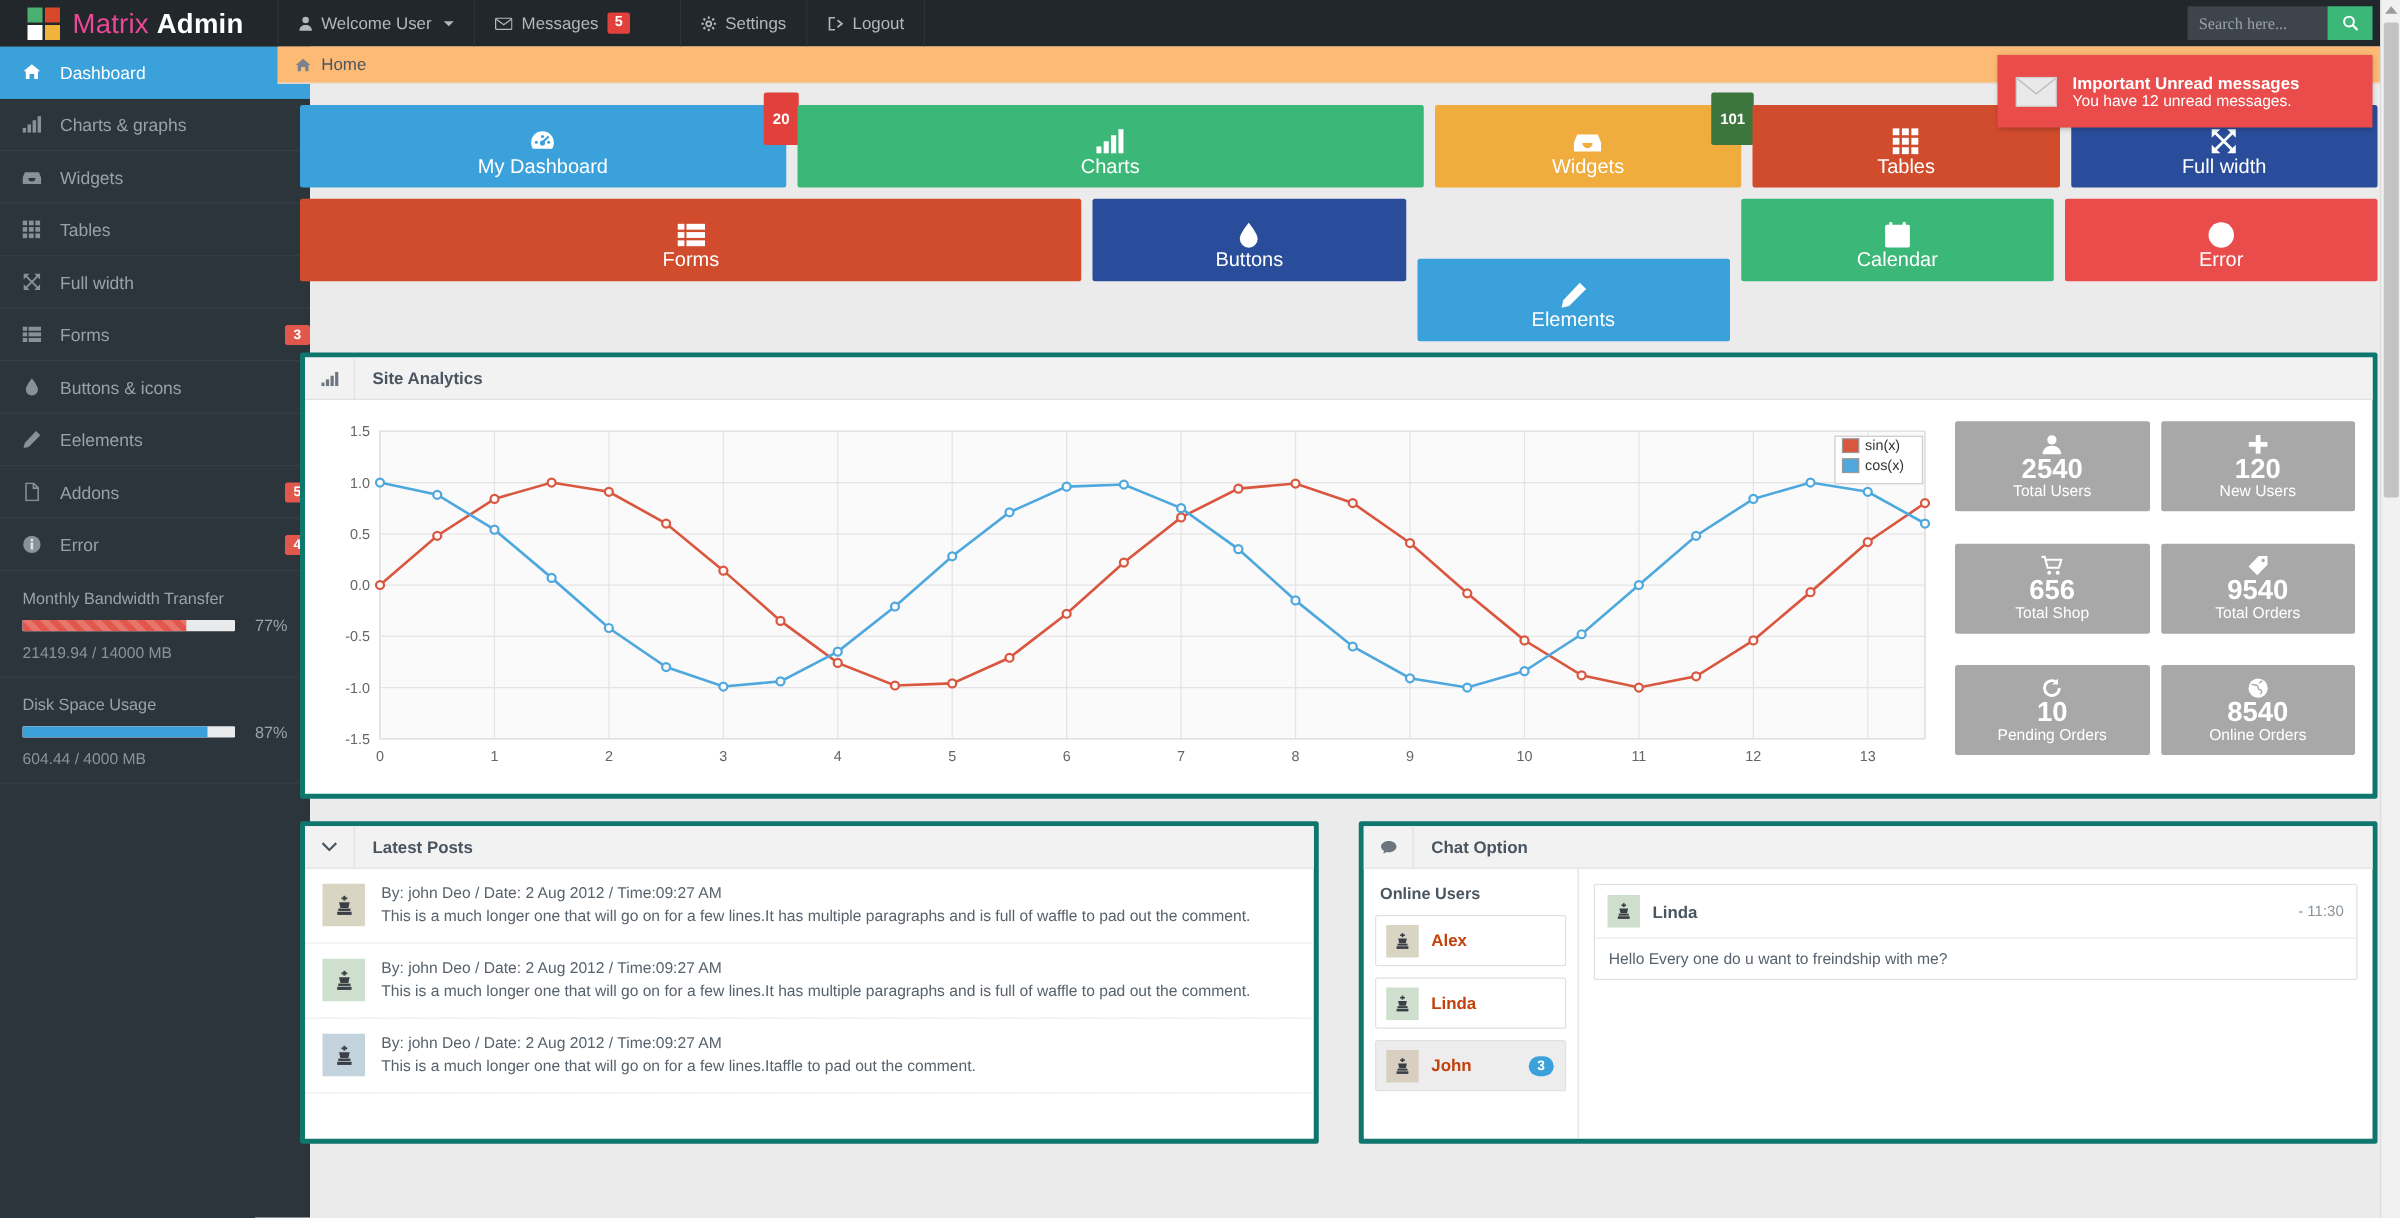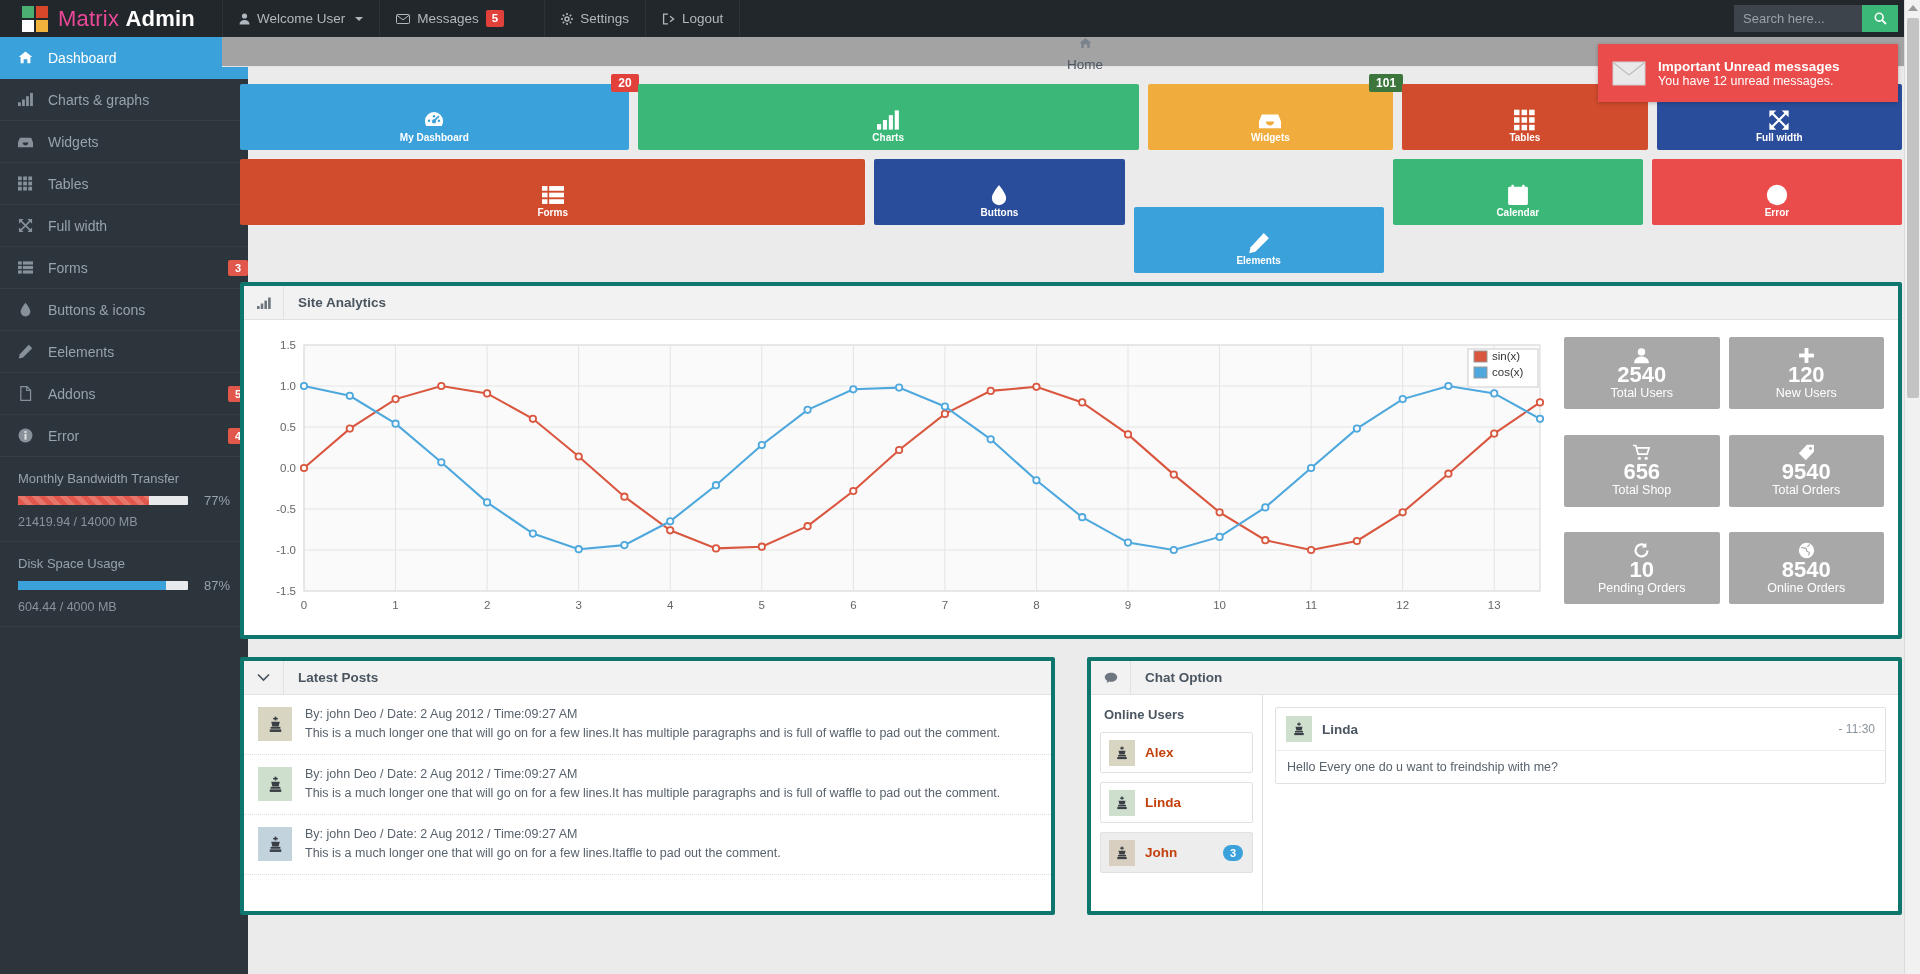--- a/index.html
+++ b/index.html
@@ -48,23 +48,23 @@
   .nav-split {
     display: flex; align-items: center; padding: 0 12px; border-right: 1px solid #2d3338;
     cursor: pointer;
   }
 
   .searchwrap {
     position: absolute; right: 22px; top: 5px;
     display: flex; height: 27px;
   }
   .searchwrap input {
-    width: 128px; height: 27px; border: none; outline: none;
+    width: 112px; height: 27px; border: none; outline: none;
     background: #3d444b; color: #cfd4d8; font-size: 13px;
-    padding: 0 9px; font-family: Liberation Sans, sans-serif;
+    padding: 0 9px; font-family: Liberation Serif, serif;
   }
   .searchwrap input::placeholder { color: #9aa1a8; }
   .searchbtn {
     width: 36px; height: 27px; background: #3bb878; border: none;
     display: flex; align-items: center; justify-content: center; cursor: pointer;
   }
 
   
   .sidebar {
     position: absolute; top: 37px; left: 0; width: 248px; height: 937px;
@@ -96,40 +96,40 @@
       transparent 50%, rgba(255,255,255,.18) 50%, rgba(255,255,255,.18) 75%, transparent 75%, transparent);
     background-size: 14px 14px;
   }
   .meter-fill.blue { background: #3ba1db; }
   .meter-pct { color: #98a2ab; font-size: 13px; width: 32px; text-align: right; }
   .meter-sub { color: #8a939c; font-size: 12.5px; margin-top: 7px; }
 
   
   .content { position: absolute; top: 37px; left: 222px; width: 1698px; height: 937px; }
   .crumbbar {
-    height: 30px; background: #a3a3a3; display: flex; align-items: center;
-    padding-left: 28px; gap: 8px; border-bottom: 1px solid #e3e3e3; flex-direction: column;
+    height: 30px; background: #fdba74; display: flex; align-items: center;
+    padding-left: 14px; gap: 8px; border-bottom: 1px solid #e3e3e3;
   }
   .crumb-text { color: #4a5560; font-size: 13.5px; }
   .crumb-ico { color: #7a838c; font-size: 12px; }
 
   .page { padding: 17px 18px 0 18px; }
 
   
   .tilerow { display: flex; gap: 9px; margin-bottom: 9px; }
   .tile {
     position: relative; height: 66px; border-radius: 2px; color: #fff;
     display: flex; flex-direction: column; align-items: center; justify-content: flex-end;
     padding-bottom: 7px; cursor: pointer;
   }
   .tile .t-ico { font-size: 21px; line-height: 24px; margin-bottom: 1px; }
-  .tile .t-lbl { font-size: 10px; font-weight: bold; }
+  .tile .t-lbl { font-size: 16px; }
   .tile-badge {
     position: absolute; top: -10px; right: -10px; color: #fff;
-    font-size: 12px; font-weight: 700; padding: 2px 7px; border-radius: 2px; margin-left: 16px;
+    font-size: 12px; font-weight: 700; padding: 14px 7px; border-radius: 2px; margin-left: 16px;
   }
 
   
   .panel { background: #fff; border: 4px solid #0f766e; border-radius: 2px; margin-bottom: 18px; }
   .panel-head {
     height: 34px; background: #f2f2f2; border-bottom: 1px solid #e1e1e1;
     display: flex; align-items: center;
   }
   .panel-head .ph-ico {
     width: 40px; height: 33px; display: flex; align-items: center; justify-content: center;

